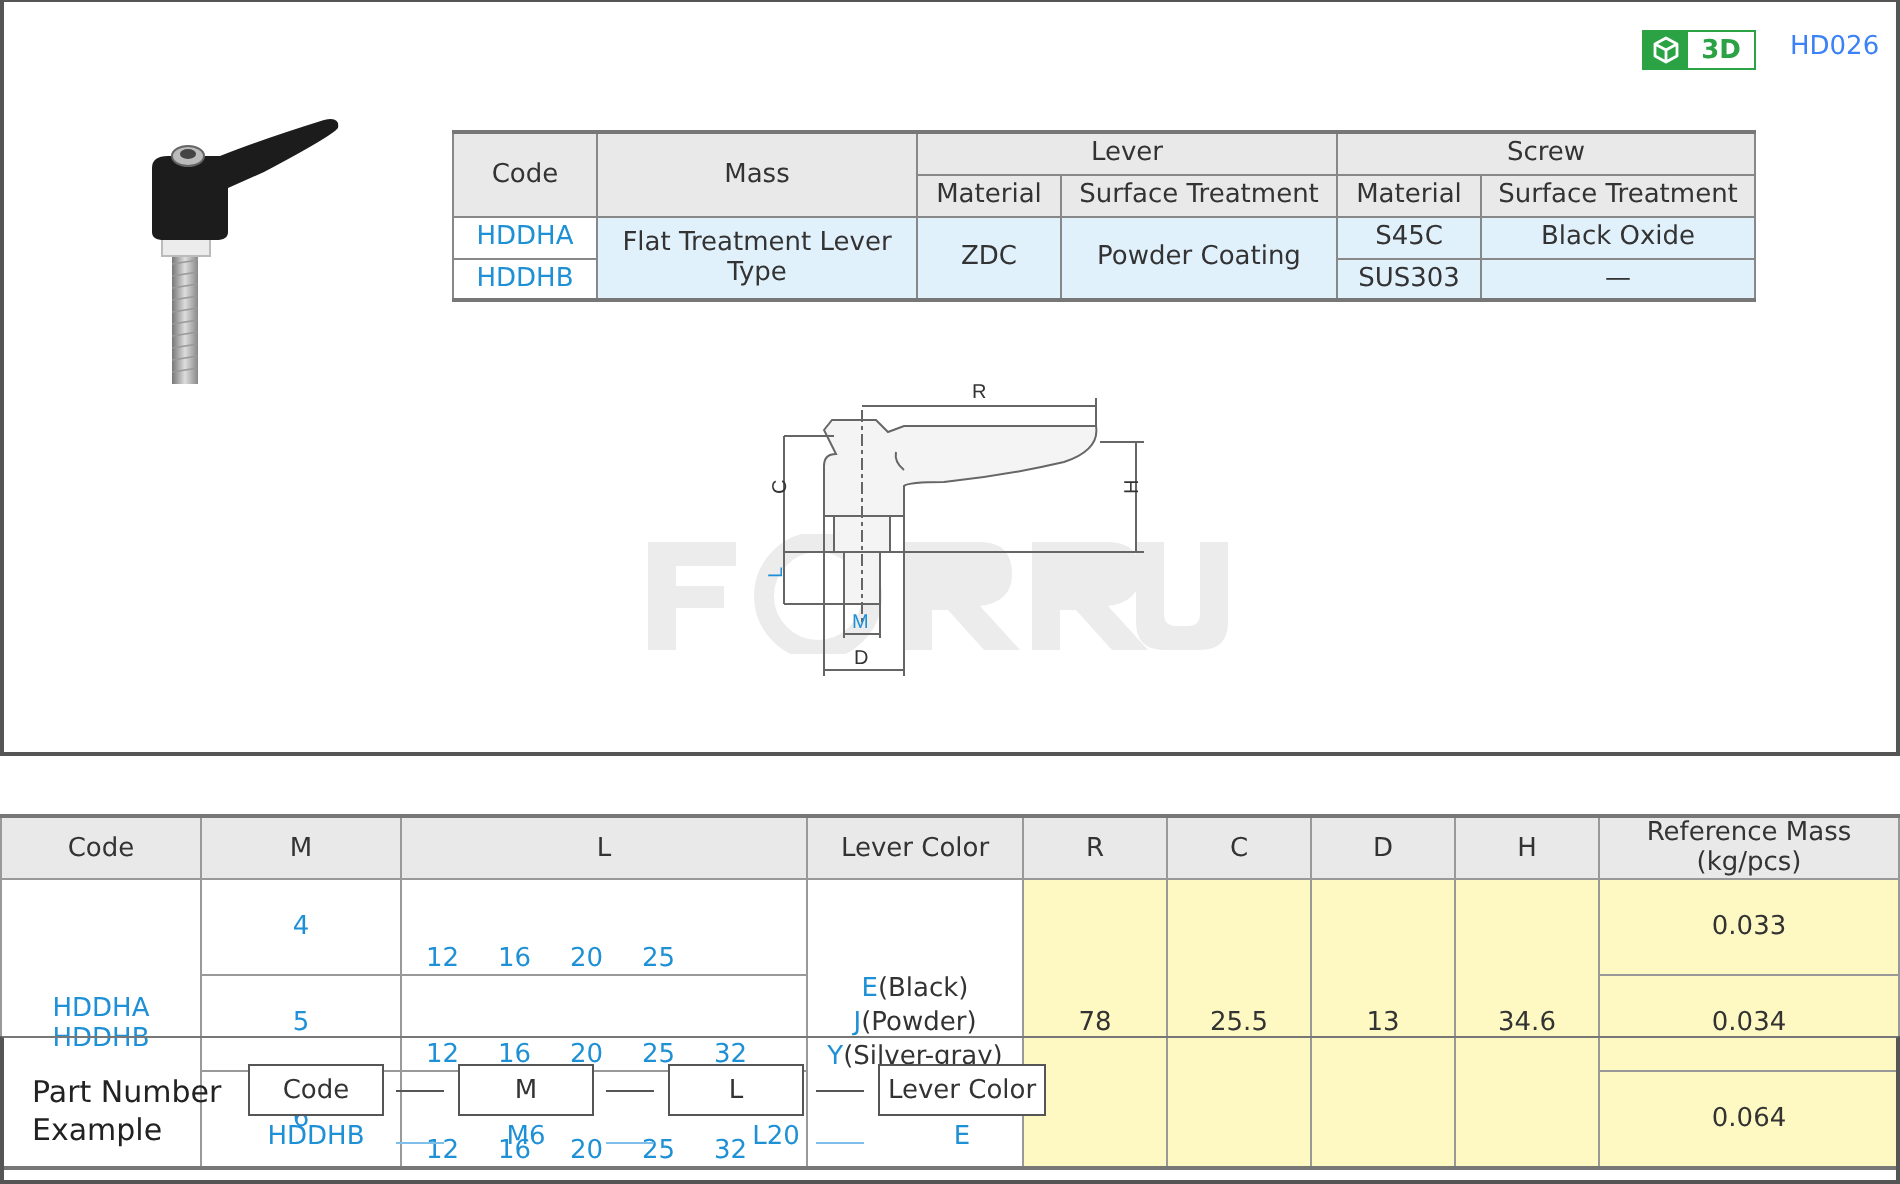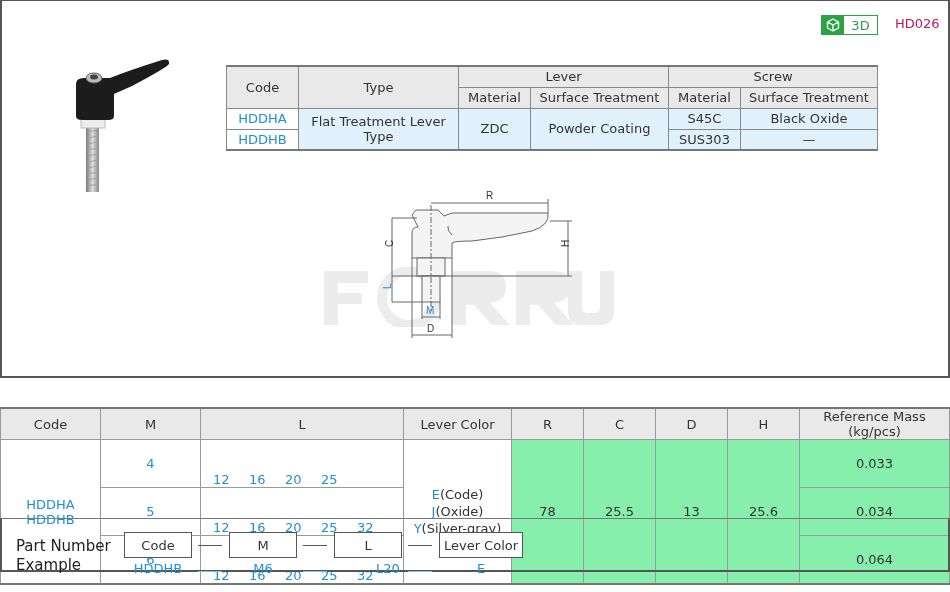--- a/index.html
+++ b/index.html
@@ -11,48 +11,48 @@
   .panel-top {
     position: absolute; left: 0; top: 0; width: 950px; height: 378px;
     border-left: 2px solid #555; border-right: 2px solid #555;
     border-bottom: 2px solid #555; border-top: 1px solid #555;
   }
   .badge-3d {
     position: absolute; left: 819px; top: 14px; height: 20px; width: 57px;
     border: 1px solid #2ba244; display: flex; background: #fff;
   }
   .badge-3d .ico { width: 22px; height: 100%; background: #2ba244; display:flex; align-items:center; justify-content:center; }
-  .badge-3d .txt { flex: 1; color: #2ba244; font-size: 13px; display:flex; align-items:center; justify-content:center; }
-  .model-code { position: absolute; left: 893px; top: 15px; font-size: 13px; color: #be185d; }
+  .badge-3d .txt { flex: 1; color: #2ba244; font-size: 13px; display:flex; align-items:center; justify-content:center;font-weight:bold; }
+  .model-code { position: absolute; left: 893px; top: 15px; font-size: 13px; color: #3b82f6; }
 
   table { border-collapse: collapse; font-size: 13px; }
   td, th { text-align: center; font-weight: normal; padding: 0; }
 
   .spec-table { position: absolute; left: 224px; top: 64px; width: 652px; }
   .spec-table tr { height: 21px; }
   .spec-table th { background: #e9e9e9; color: #333; border: 1px solid #888; }
   .spec-table td { border: 1px solid #888; }
   .spec-table .blue { background: #e1f1fc; }
   .spec-table .codecell { background: #fff; color: #1e90d6; }
   .spec-table { border-top: 2px solid #777; border-bottom: 2px solid #777; }
 
   .photo { position: absolute; left: 68px; top: 55px; width: 104px; height: 140px; }
   .drawing { position: absolute; left: 370px; top: 182px; width: 220px; height: 160px; }
   .watermark { position: absolute; left: 322px; top: 266px; width: 306px; height: 60px; }
 
   .dim-table { position: absolute; left: 0; top: 407px; width: 950px; border-top: 2px solid #777; border-bottom: 2px solid #777; }
   .dim-table th { background: #e9e9e9; border: 1px solid #999; height: 20px; }
   .dim-table td { border: 1px solid #999; height: 21px; }
-  .dim-table .blue { background: #86efac; }
+  .dim-table .blue { background: #fef9c3; }
   .dim-table .bluetxt { color: #1e90d6; }
   .l-row { display: flex; justify-content: space-between; padding: 0 10px 0 12px; }
   .l-row span { width: 36px; text-align: left; margin-top: 32px; }
 
   .panel-bottom {
-    position: absolute; left: 0; top: 518px; width: 950px; height: 54px;
+    position: absolute; left: 0; top: 518px; width: 950px; height: 74px;
     border: 1px solid #777; border-left: 2px solid #555; border-right: 2px solid #555; border-bottom: 2px solid #555; text-decoration: underline;
   }
   .pn-title { position: absolute; left: 14px; top: 18px; font-size: 15px; line-height: 19px; color: #222; }
   .pn-box { position: absolute; top: 13px; height: 26px; border: 1px solid #555; font-size: 13px; display:flex; align-items:center; justify-content:center; background: #fff; }
   .pn-dash { position: absolute; top: 26px; height: 1px; background: #555; width: 24px; }
   .pn-val { position: absolute; top: 42px; font-size: 13px; color: #1e90d6; text-align: center; }
   .pn-vdash { position: absolute; top: 52px; height: 1px; background: #7fbfea; width: 24px; }
 </style>
 </head>
 <body>
@@ -92,21 +92,21 @@
     <rect x="11" y="60" width="24" height="12" fill="#ececec" stroke="#bbb"></rect>
     <path d="M6 28 Q6 22 14 22 L40 22 Q60 14 92 4 Q100 2 99 8 Q96 12 62 30 L44 38 L44 60 Q44 64 38 64 L12 64 Q6 64 6 60 Z" fill="#1c1c1c"></path>
     <ellipse cx="24" cy="22" rx="8" ry="5" fill="#bbb" stroke="#666"></ellipse>
     <ellipse cx="24" cy="21" rx="4" ry="2.5" fill="#444"></ellipse>
   </svg>
 
   <table class="spec-table">
     <tbody>
         <tr>
       <th rowspan="2" style="width:72px">Code</th>
-      <th rowspan="2" style="width:160px">Type</th>
+      <th rowspan="2" style="width:160px">Mass</th>
       <th colspan="2">Lever</th>
       <th colspan="2">Screw</th>
     </tr>
     <tr>
       <th style="width:72px">Material</th>
       <th style="width:138px">Surface Treatment</th>
       <th style="width:72px">Material</th>
       <th>Surface Treatment</th>
     </tr>
     <tr>
@@ -193,28 +193,28 @@
     <td class="bluetxt">
           <div class="l-row">
       <span>12</span>
       <span>16</span>
       <span>20</span>
       <span>25</span>
       <span></span>
     </div>
         </td>
     <td rowspan="3" style="line-height:17px">
-      <div><span class="bluetxt">E</span><span>(Code)</span></div>
-      <div><span class="bluetxt">J</span><span>(Oxide)</span></div>
+      <div><span class="bluetxt">E</span><span>(Black)</span></div>
+      <div><span class="bluetxt">J</span><span>(Powder)</span></div>
       <div><span class="bluetxt">Y</span><span>(Silver-gray)</span></div>
     </td>
     <td rowspan="3" class="blue">78</td>
     <td rowspan="3" class="blue">25.5</td>
     <td rowspan="3" class="blue">13</td>
-    <td rowspan="3" class="blue">25.6</td>
+    <td rowspan="3" class="blue">34.6</td>
     <td class="blue">0.033</td>
   </tr>
   <tr>
     <td class="bluetxt">5</td>
     <td class="bluetxt">
           <div class="l-row">
       <span>12</span>
       <span>16</span>
       <span>20</span>
       <span>25</span>

